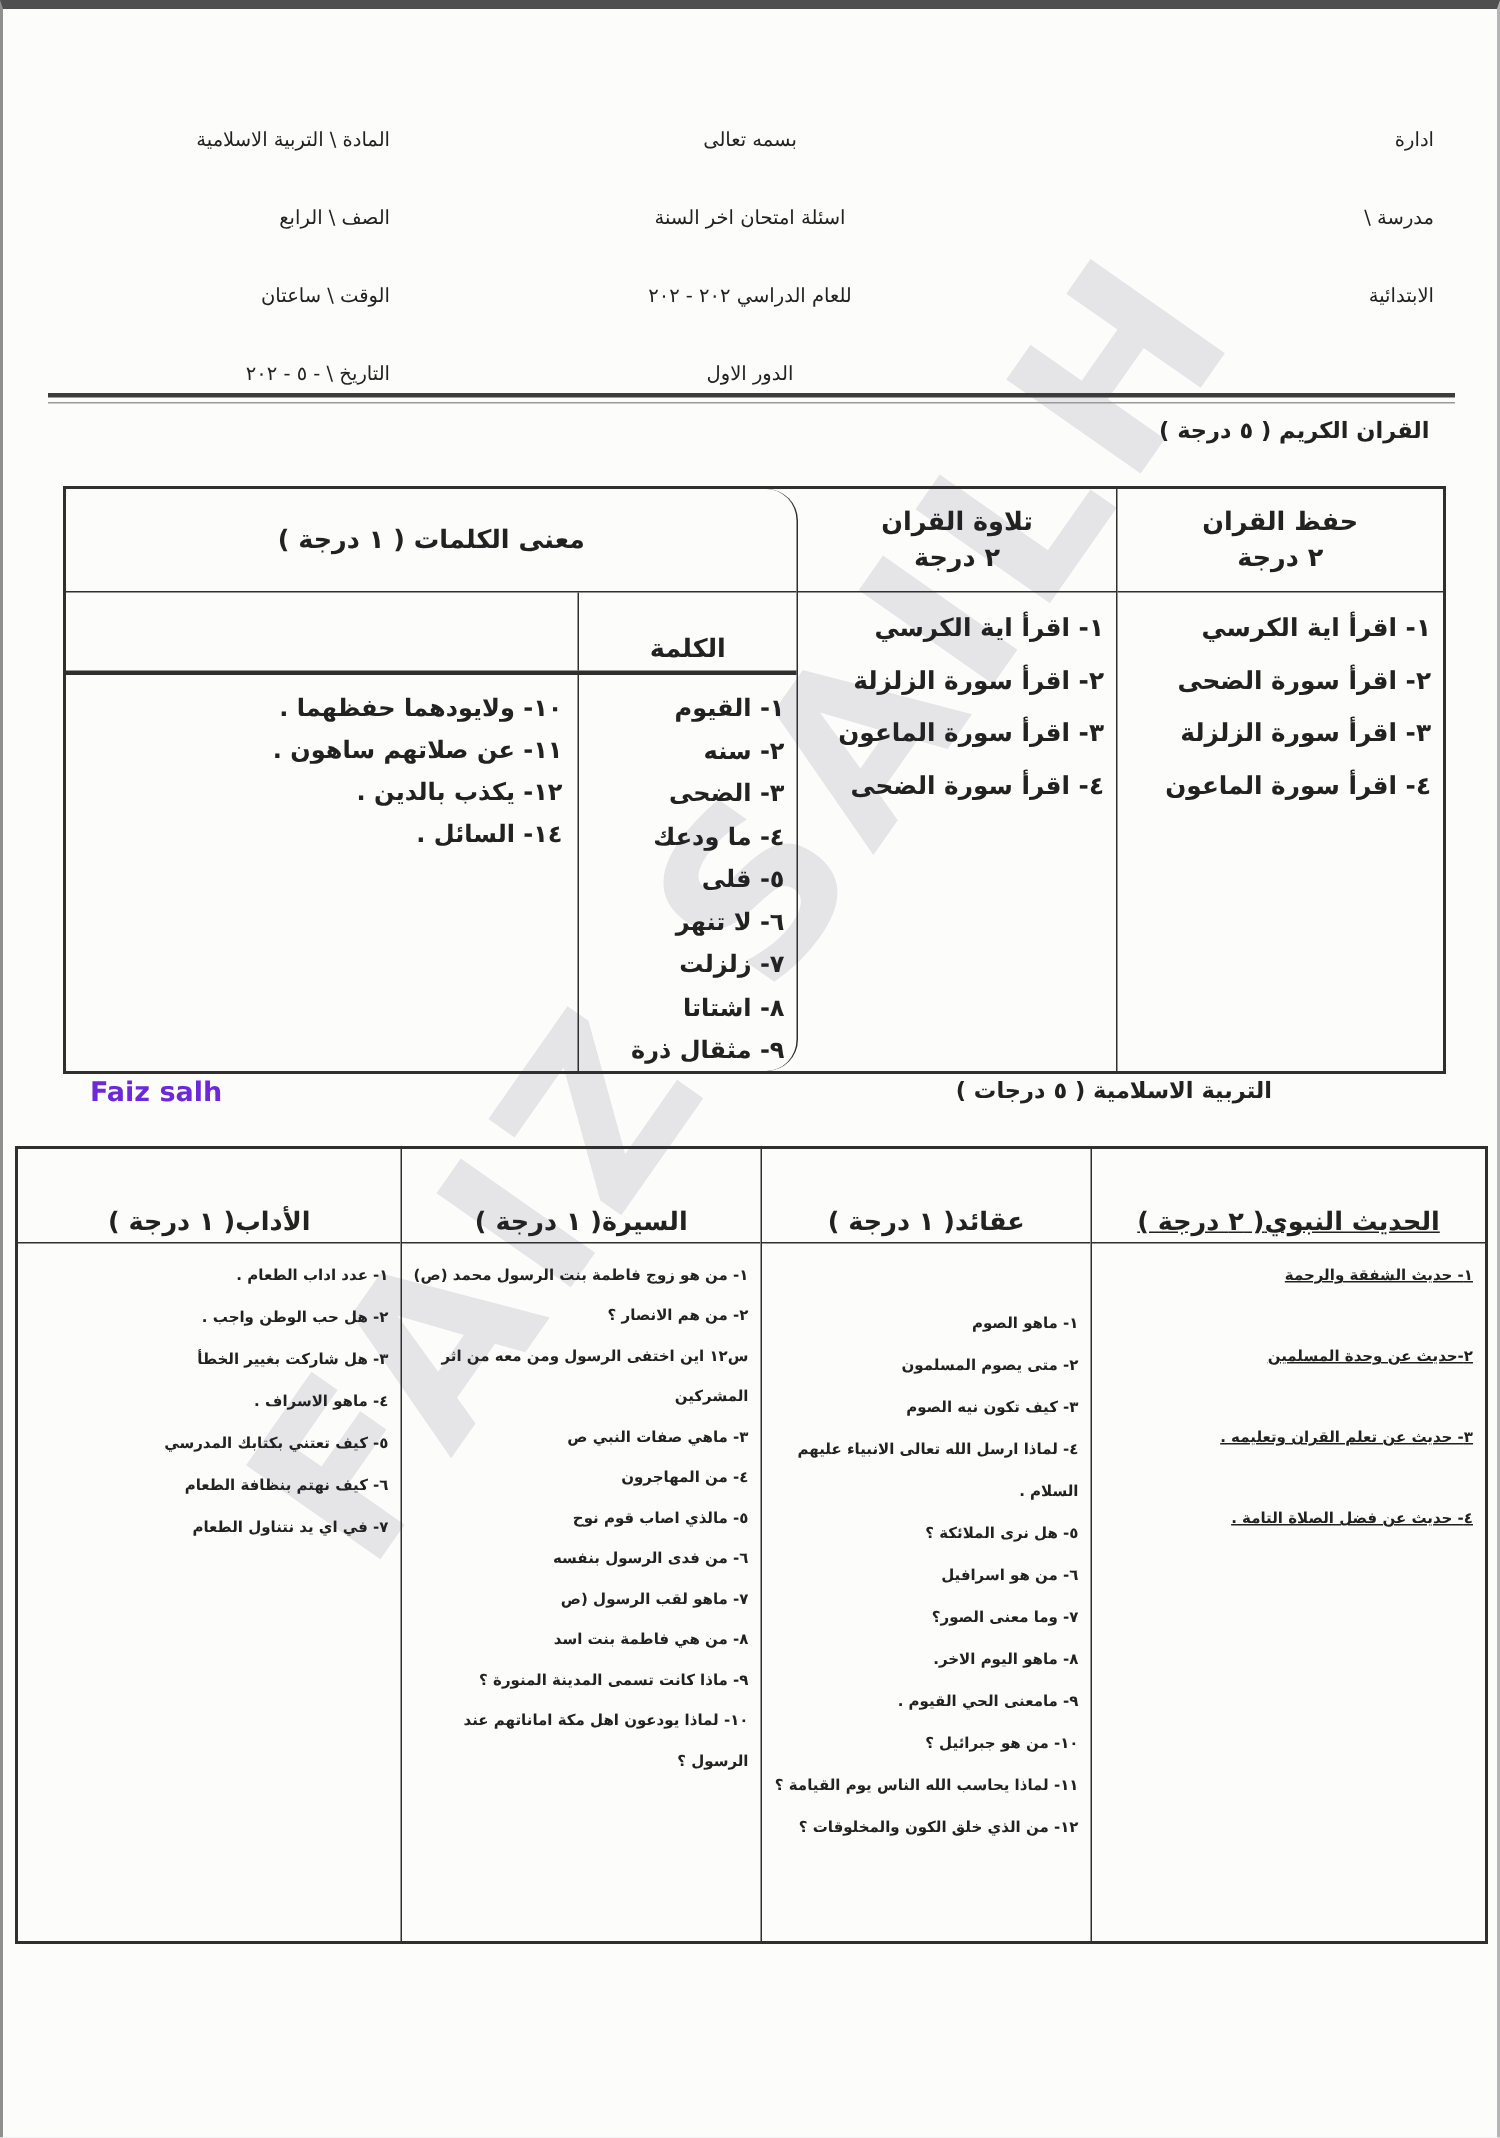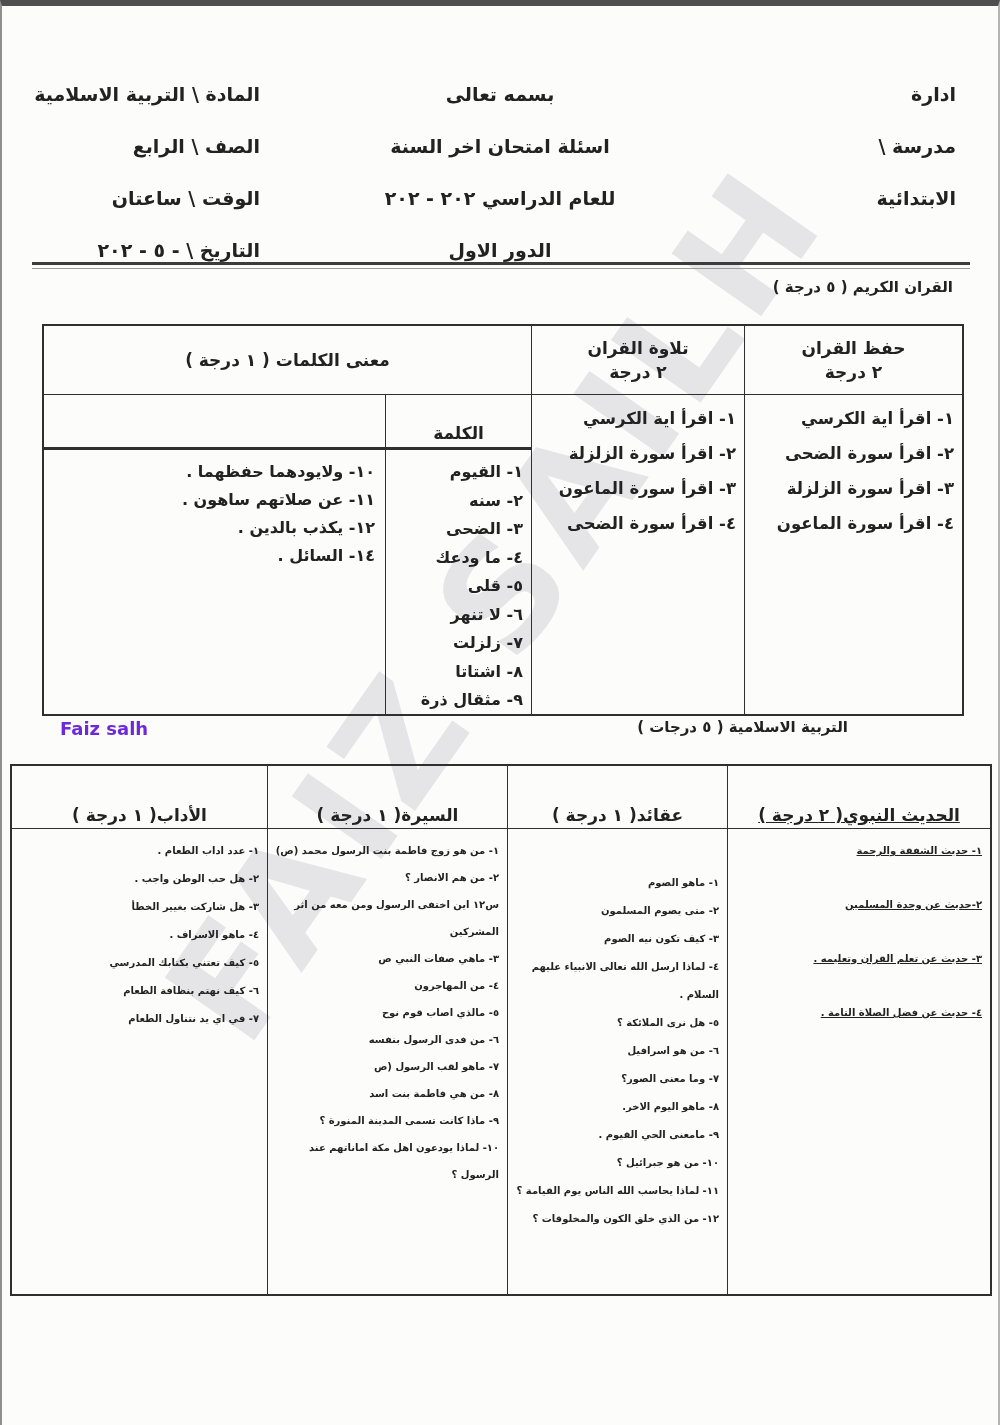--- a/index.html
+++ b/index.html
@@ -21,21 +21,21 @@
     position:absolute;left:10px;top:560px;width:900px;
     z-index:0;
     text-align:center;
     font-size:150px;font-weight:700;letter-spacing:10px;
     color:rgba(138,138,156,0.20);
     transform:rotate(-55deg);
     white-space:nowrap;
     direction:ltr;
   }
   
-  .hdr-col{position:absolute;font-weight:700;font-size:19px;direction:rtl;}
+  .hdr-col{position:absolute;font-weight:400;font-size:13px;direction:rtl;}
   .hdr-right{top:76px;right:42px;text-align:right;}
   .hdr-center{top:76px;left:50%;transform:translateX(-50%);text-align:center;}
   .hdr-left{top:76px;left:30px;width:228px;text-align:right;}
   .hdr-line{line-height:24px;margin-bottom:28px;white-space:nowrap;}
   .rule{
     position:absolute;top:256px;left:30px;width:938px;height:3px;
     border-top:3px solid #3c3c3c;border-bottom:1px solid #9a9a9a;
   }
   .sec-title{position:absolute;direction:rtl;font-weight:700;font-size:15px;white-space:nowrap;}
   .sec1-title{top:272px;right:45px;}
@@ -47,21 +47,21 @@
   
   .t1{
     position:absolute;top:318px;left:40px;width:922px;height:392px;
     border:2px solid #2f2f2f;box-sizing:border-box;
     display:flex;direction:rtl;z-index:1;
   }
   .t1-col{box-sizing:border-box;display:flex;flex-direction:column;}
   .t1-col + .t1-col{border-inline-start:1.5px solid #2f2f2f;}
   .col-hifz{width:217px;}
   .col-tilawa{width:213px;}
-  .col-maani{flex:1;}
+  .col-maani{flex:1;border-radius:21px;}
   .t1-head{
     height:68px;flex:0 0 68px;border-bottom:1.5px solid #2f2f2f;
     display:flex;flex-direction:column;align-items:center;justify-content:center;
     font-weight:700;font-size:17px;line-height:24px;
   }
   .t1-body{padding:6px 8px 0 4px;font-weight:700;font-size:16.5px;line-height:35px;text-align:right;}
   .kalima-row{height:55px;flex:0 0 55px;display:flex;border-bottom:3px solid #2f2f2f;box-sizing:border-box;}
   .kalima-cell{width:145px;box-sizing:border-box;display:flex;align-items:flex-end;justify-content:center;
     font-weight:700;font-size:17px;padding-bottom:4px;}
   .kalima-empty{flex:1;border-inline-start:1.5px solid #2f2f2f;order:1;}

